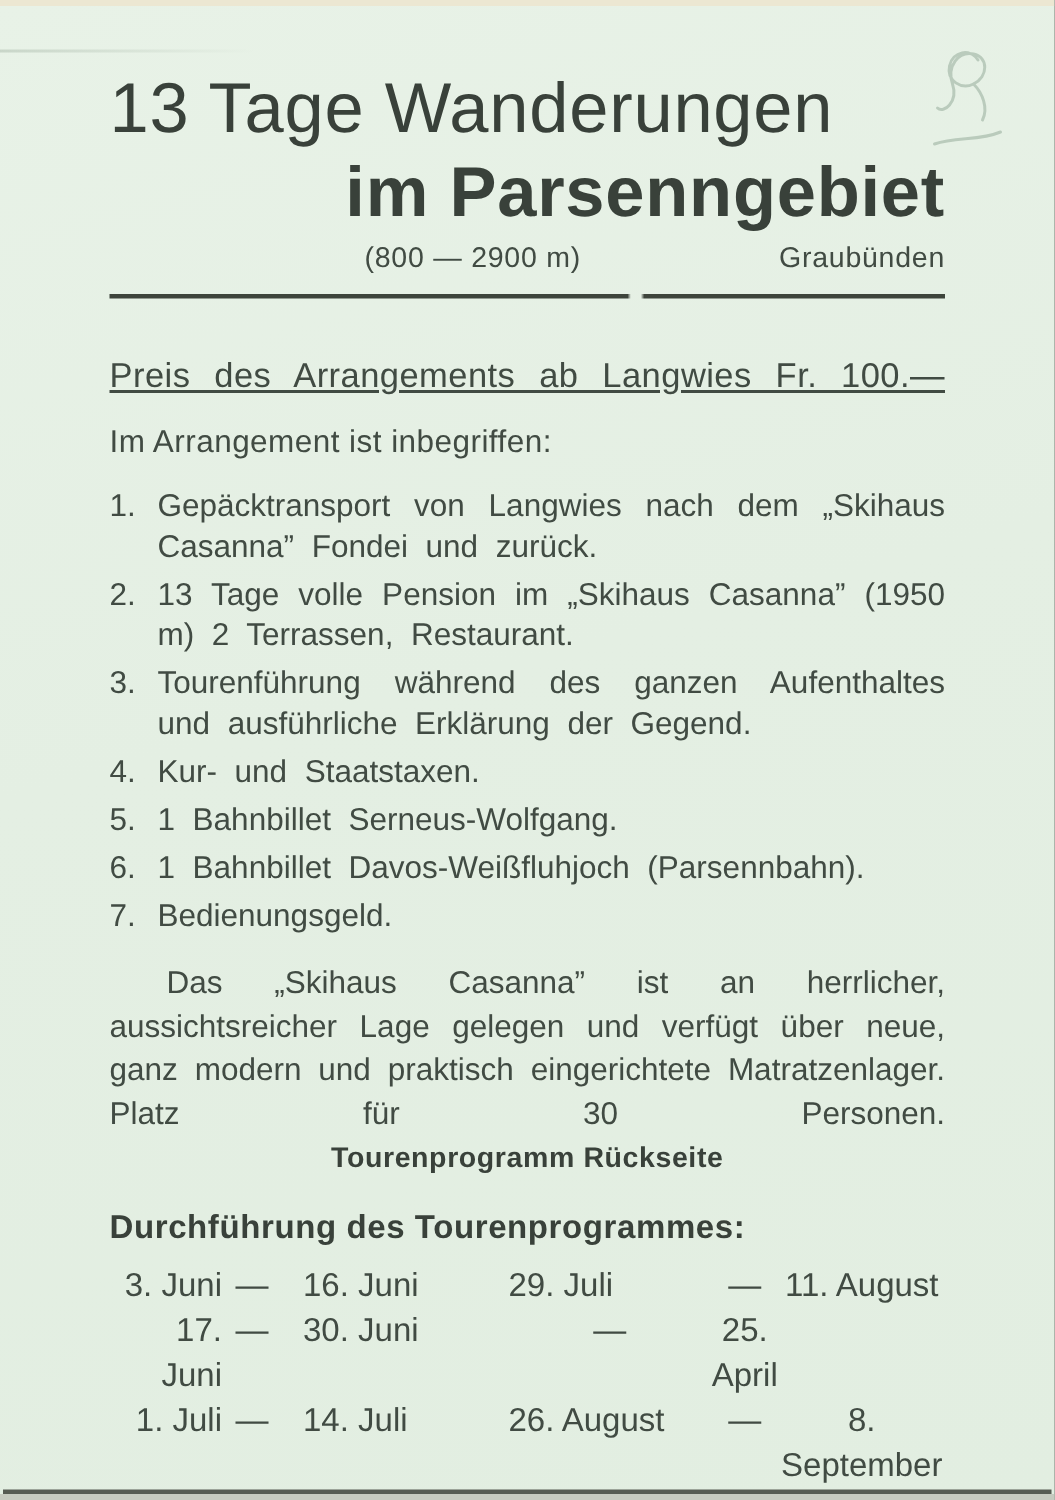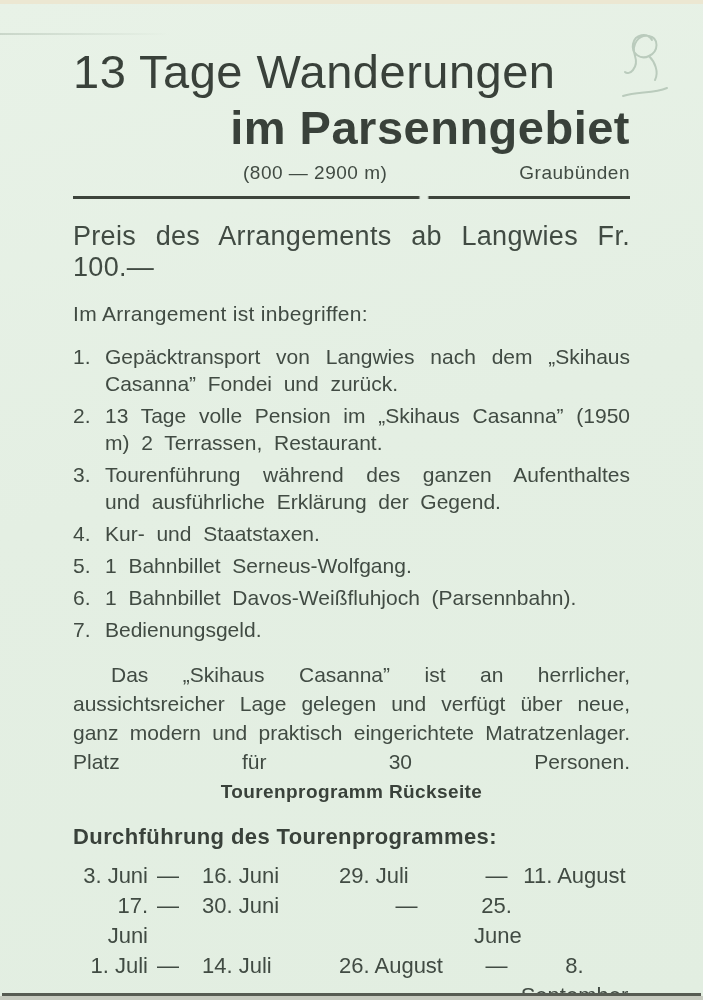--- a/index.html
+++ b/index.html
@@ -38,23 +38,24 @@
   .subtitle-row { display: flex; align-items: baseline; margin-top: 9px; font-size: 19px; }
   .altitude { margin-left: 170px; letter-spacing: 0.5px; }
   .region { margin-left: auto; letter-spacing: 0.5px; }
 
   .header-rule {
     margin-top: 12px; height: 3px;
     background: linear-gradient(to right, #3d443b 0%, #3d443b 62%, rgba(61,68,59,0) 62.4%, rgba(61,68,59,0) 63.6%, #3d443b 64%, #3d443b 100%);
   }
 
   .price-line {
-    margin-top: 22px; font-size: 27px;
+    margin-top: 38px; font-size: 23px;
     text-align: justify; text-align-last: justify;
     letter-spacing: 0.3px;
+    text-decoration: underline;
   }
   .included-heading { margin-top: 19px; font-size: 21px; letter-spacing: 0.3px; }
 
   .included-list { margin-top: 17px; }
   .list-item { display: flex; margin-bottom: 5px; font-size: 21px; line-height: 27px; }
   .item-num { flex: 0 0 32px; }
   .item-text { flex: 1; text-align: justify; word-spacing: 0.28em; }
 
   .description {
     margin-top: 17px; font-size: 21px; line-height: 29px;
@@ -154,21 +155,21 @@
       <span class="cell-end-left">16. Juni</span>
       <span class="cell-start-right">29. Juli</span>
       <span class="cell-dash">—</span>
       <span class="cell-end-right">11. August</span>
     </div>
     <div class="schedule-row">
       <span class="cell-start-left">17. Juni</span>
       <span class="cell-dash">—</span>
       <span class="cell-end-left">30. Juni</span>
       <span class="cell-dash">—</span>
-      <span class="cell-end-right">25. June</span>
+      <span class="cell-end-right">25. April</span>
     </div>
     <div class="schedule-row">
       <span class="cell-start-left">1. Juli</span>
       <span class="cell-dash">—</span>
       <span class="cell-end-left">14. Juli</span>
       <span class="cell-start-right">26. August</span>
       <span class="cell-dash">—</span>
       <span class="cell-end-right">8. September</span>
     </div>
     <div class="schedule-row">

